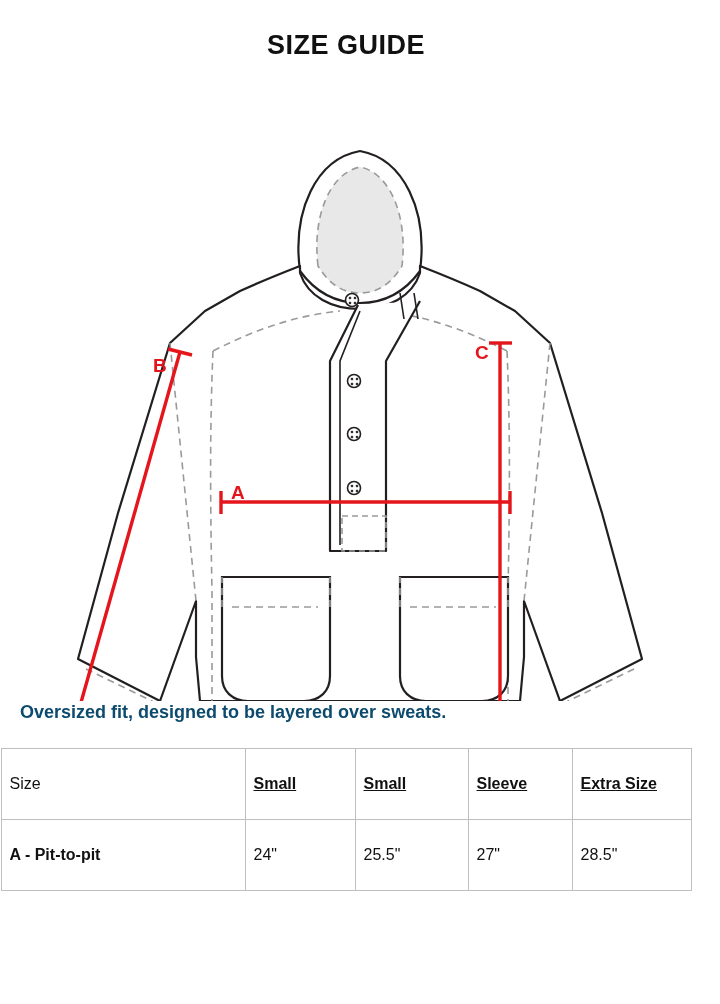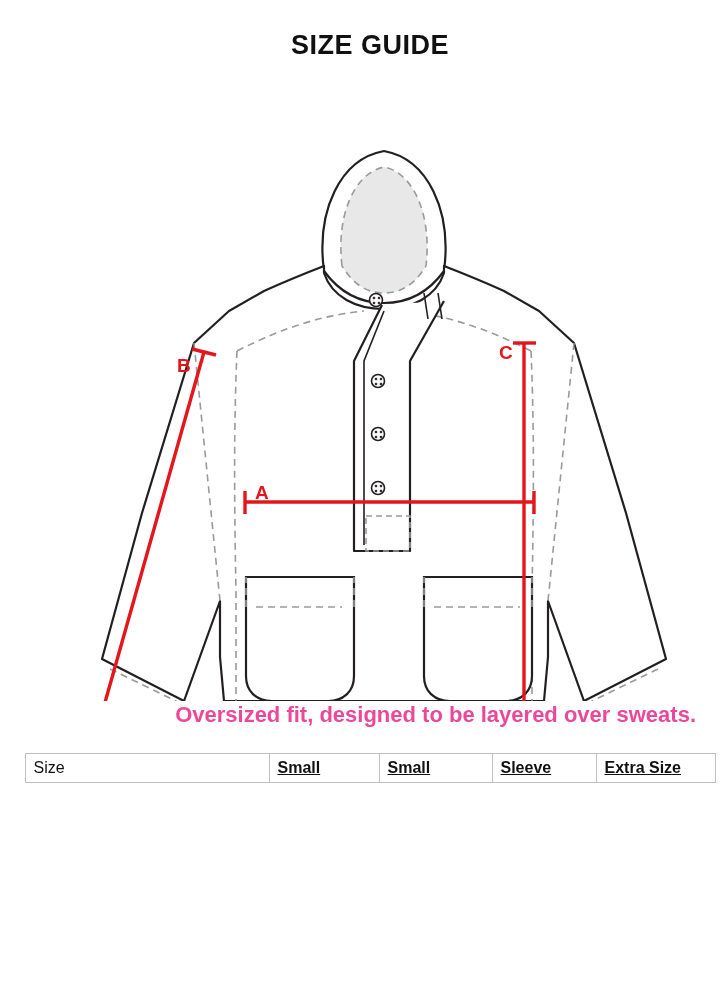--- a/index.html
+++ b/index.html
@@ -13,59 +13,58 @@
     font-family: "Liberation Sans", sans-serif;
     color: #111111;
     position: relative;
     overflow: hidden;
   }
   .page {
     width: 692px;
     height: 1004px;
     position: relative;
     box-sizing: border-box;
-    margin-left: 24px;
   }
   .title {
     text-align: center;
     font-size: 27px;
     font-weight: bold;
     letter-spacing: 0.5px;
     margin: 0;
     padding-top: 30px;
     color: #111;
   }
   .diagram-wrap {
     position: relative;
     width: 720px;
     height: 640px;
   }
   .diagram-wrap svg {
     display: block;
   }
   .caption {
-    text-align: right;
-    font-size: 22px;
+    text-align: left;
+    font-size: 18px;
     font-weight: bold;
     line-height: 1.28;
     margin: 0;
     padding: 0 20px;
-    color: #ec4899;
+    color: #0c4a6e;
   }
   .caption .line2 { display: block; }
 
   table.size-table {
     border-collapse: collapse;
     width: 690px;
     margin: 24px auto 0 auto;
     table-layout: fixed;
   }
   table.size-table td, table.size-table th {
     border: 1px solid #bfbfbf;
-    padding: 0 8px;
+    padding: 21px 8px;
     font-size: 16px;
     text-align: left;
     height: 28px;
     vertical-align: middle;
     color: #111;
     white-space: nowrap;
     overflow: hidden;
   }
   table.size-table thead td {
     font-weight: normal;
@@ -215,16 +214,23 @@
     <thead>
       <tr>
         <td class="col-size">Size</td>
         <td class="hdr">Small</td>
         <td class="hdr">Small</td>
         <td class="hdr">Sleeve</td>
         <td class="hdr">Extra Size</td>
       </tr>
     </thead>
     <tbody>
+      <tr>
+        <td class="rowlabel">A - Pit-to-pit</td>
+        <td>24"</td>
+        <td>25.5"</td>
+        <td>27"</td>
+        <td>28.5"</td>
+      </tr>
     </tbody>
   </table>
 
 </div>
 
 </body></html>

